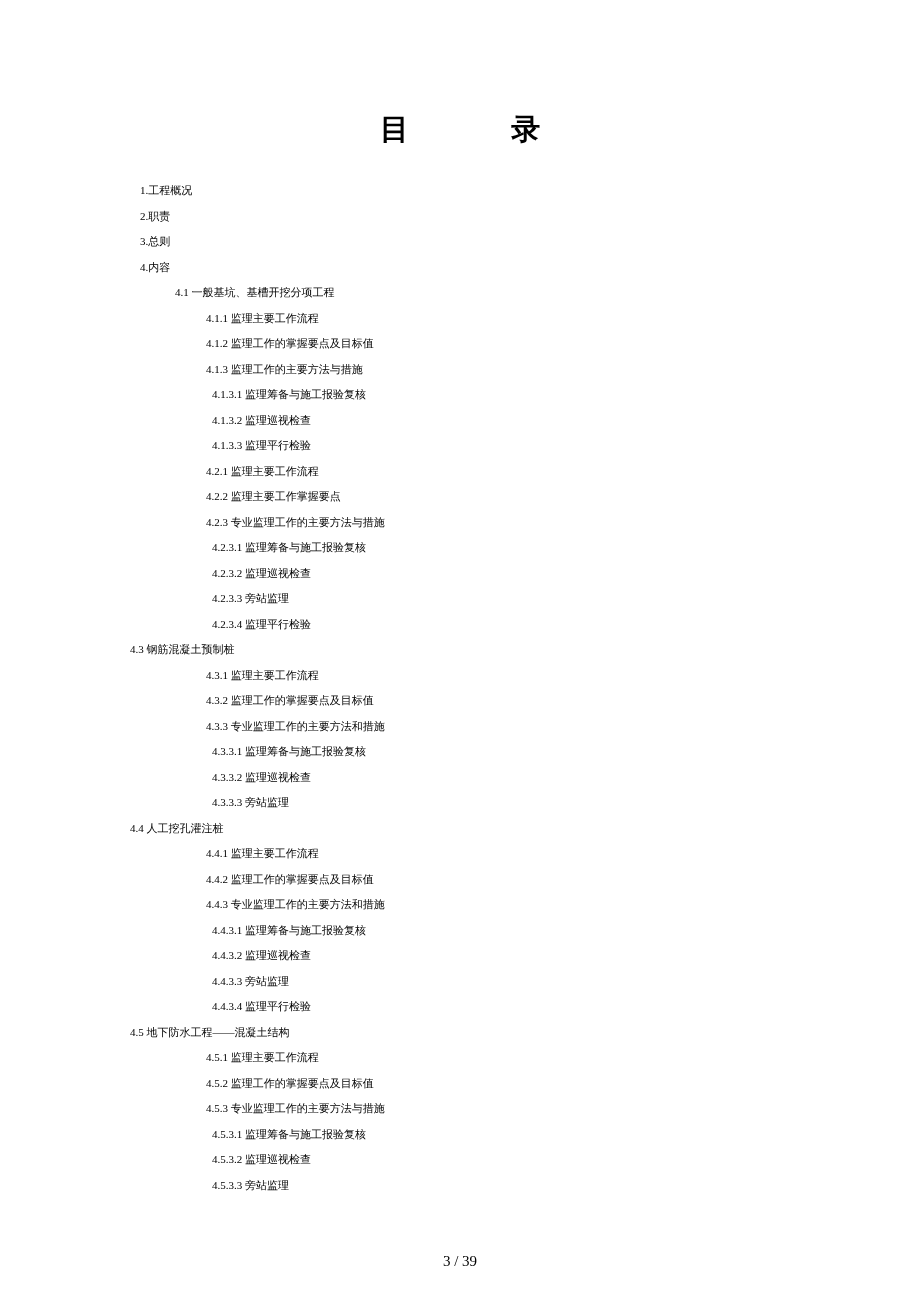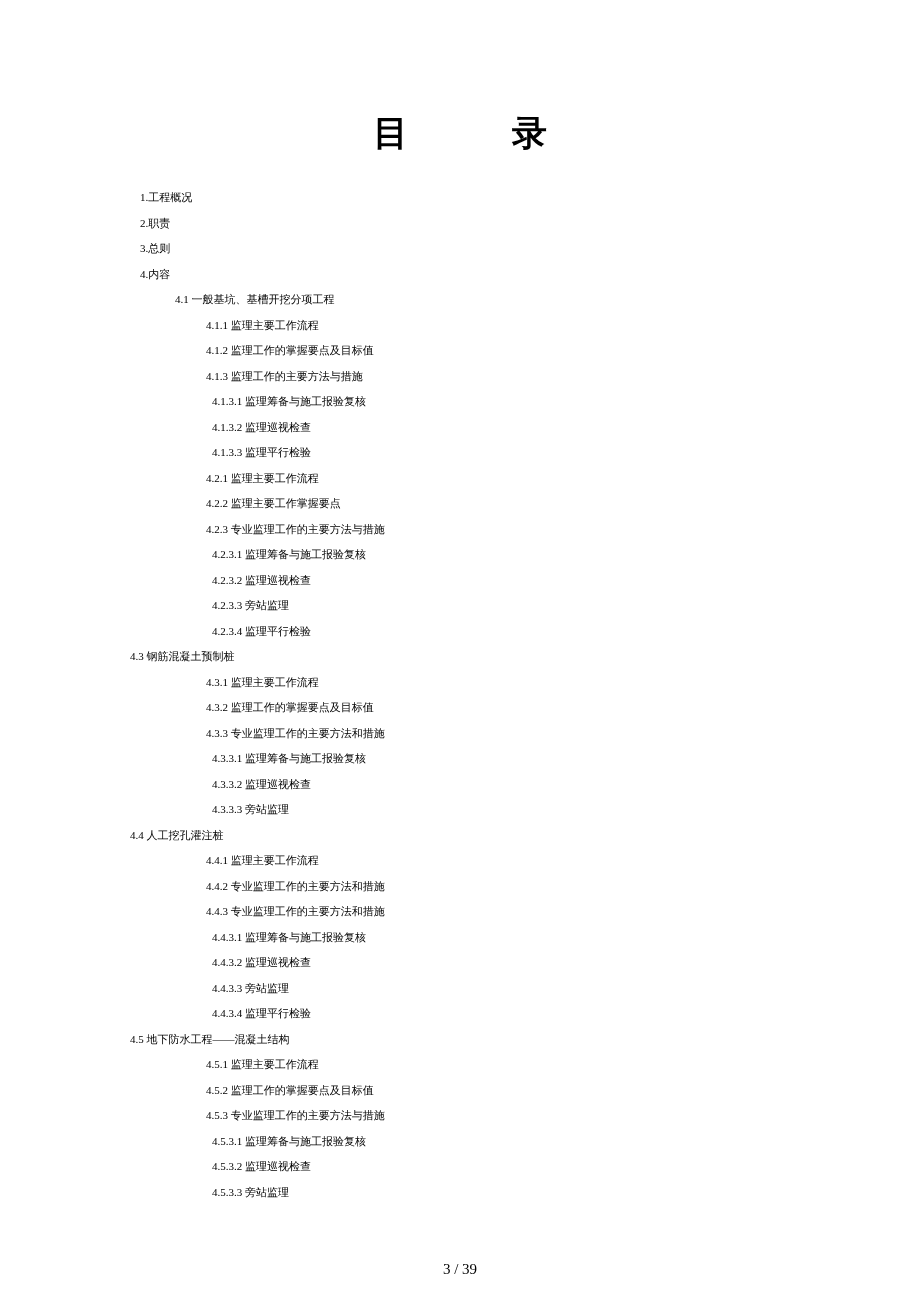--- a/index.html
+++ b/index.html
@@ -13,21 +13,21 @@
       background: #ffffff;
       font-family: "SimSun", "宋体", serif;
       color: #000000;
       position: relative;
     }
     .page {
       padding: 110px 140px 60px 140px;
     }
     .title {
       text-align: center;
-      font-size: 35px;
+      font-size: 29px;
       font-weight: bold;
       margin-bottom: 28px;
       letter-spacing: 0;
     }
     .title .char1 {
       display: inline-block;
     }
     .title .char2 {
       display: inline-block;
       margin-left: 95px;
@@ -46,21 +46,21 @@
       margin-left: 66px;
     }
     .lvl3 {
       margin-left: 72px;
     }
     .lvl0b {
       margin-left: -10px;
     }
     .page-number {
       position: absolute;
-      bottom: 24px;
+      bottom: 32px;
       left: 0;
       right: 0;
       text-align: center;
       font-size: 15px;
       font-family: "SimSun", "宋体", serif;
     }
   </style>
 </head>
 <body>
 
@@ -91,21 +91,21 @@
     <div class="lvl3">4.2.3.4  监理平行检验</div>
     <div class="lvl0b">4.3  钢筋混凝土预制桩</div>
     <div class="lvl2">4.3.1  监理主要工作流程</div>
     <div class="lvl2">4.3.2  监理工作的掌握要点及目标值</div>
     <div class="lvl2">4.3.3  专业监理工作的主要方法和措施</div>
     <div class="lvl3">4.3.3.1  监理筹备与施工报验复核</div>
     <div class="lvl3">4.3.3.2  监理巡视检查</div>
     <div class="lvl3">4.3.3.3  旁站监理</div>
     <div class="lvl0b">4.4  人工挖孔灌注桩</div>
     <div class="lvl2">4.4.1  监理主要工作流程</div>
-    <div class="lvl2">4.4.2  专业监理工作的主要方法和措施</div>
+    <div class="lvl2">4.4.2  监理工作的掌握要点及目标值</div>
     <div class="lvl2">4.4.3  专业监理工作的主要方法和措施</div>
     <div class="lvl3">4.4.3.1  监理筹备与施工报验复核</div>
     <div class="lvl3">4.4.3.2  监理巡视检查</div>
     <div class="lvl3">4.4.3.3  旁站监理</div>
     <div class="lvl3">4.4.3.4  监理平行检验</div>
     <div class="lvl0b">4.5  地下防水工程——混凝土结构</div>
     <div class="lvl2">4.5.1  监理主要工作流程</div>
     <div class="lvl2">4.5.2  监理工作的掌握要点及目标值</div>
     <div class="lvl2">4.5.3  专业监理工作的主要方法与措施</div>
     <div class="lvl3">4.5.3.1  监理筹备与施工报验复核</div>

